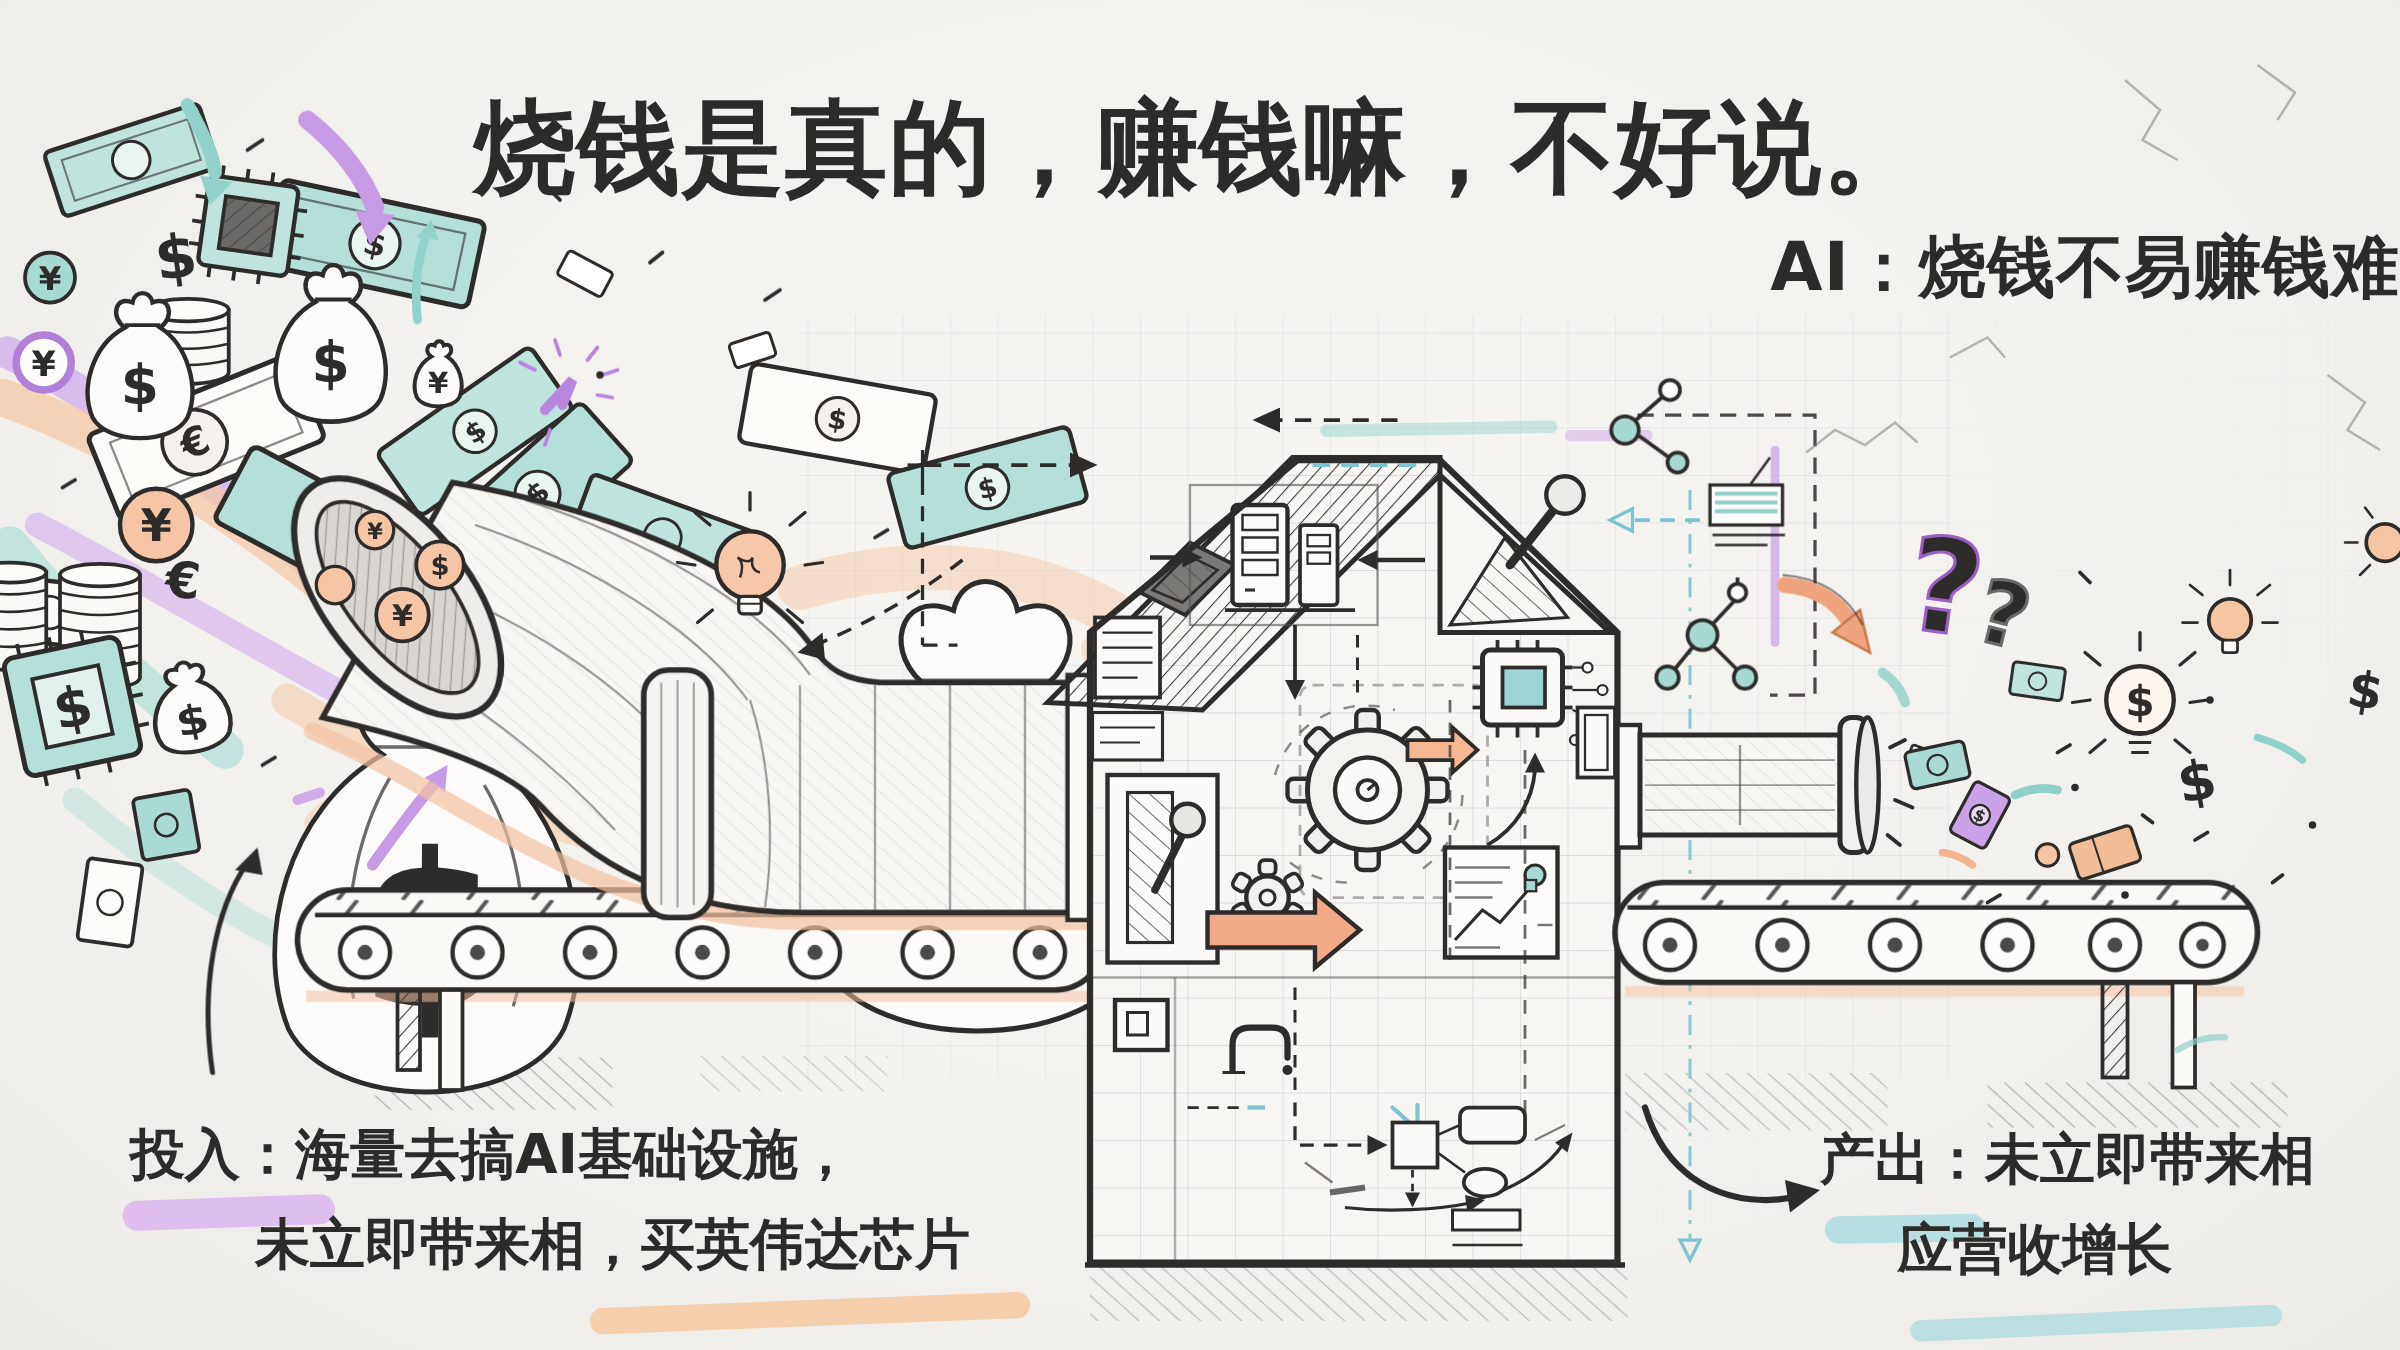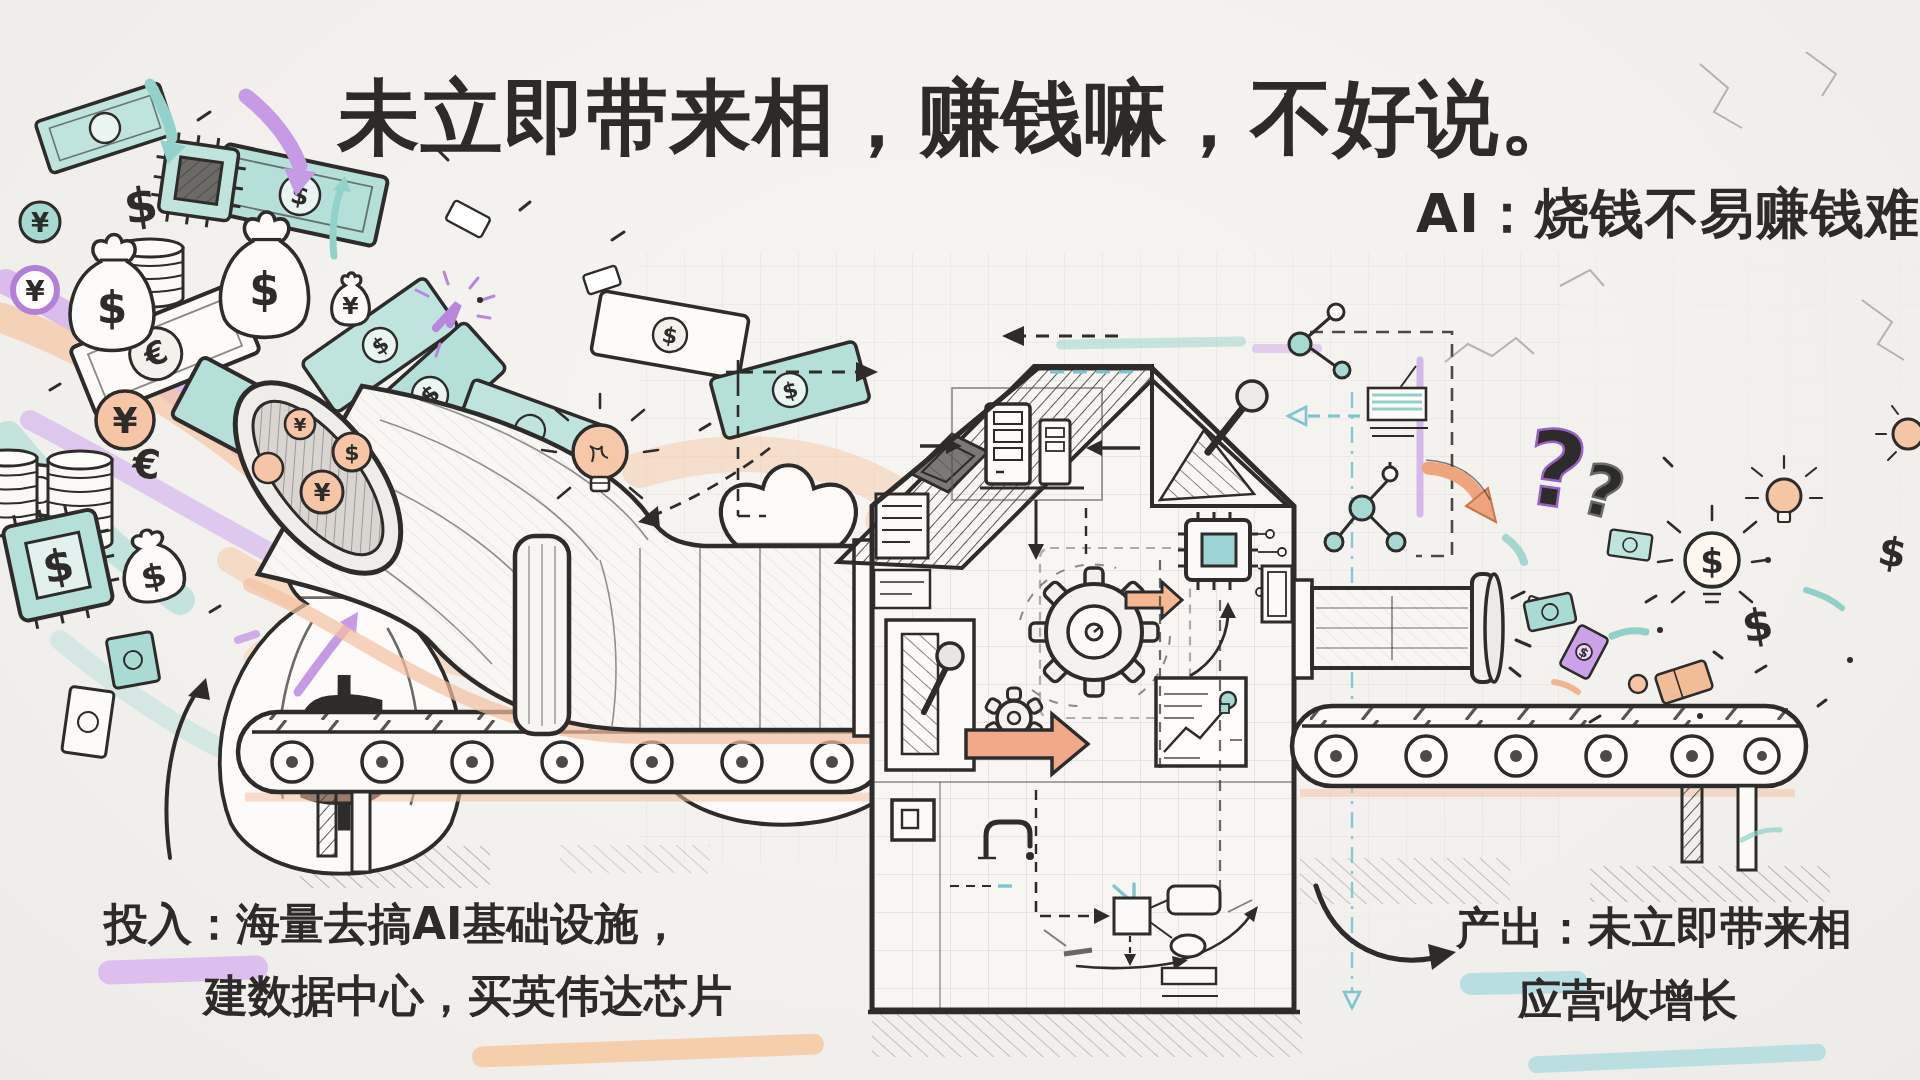--- a/index.html
+++ b/index.html
@@ -734,26 +734,26 @@
   <polygon points="188,696 206,678 210,700" fill="#2e2c2a"></polygon>
 </g>
 
 </svg>
 
 <div class="hl hl-purple"></div>
 <div class="hl ul-orange"></div>
 <div class="hl hl-teal"></div>
 <div class="hl ul-teal"></div>
 
-<div class="txt title">未立即带来相，赚钱嘛，不好说。</div>
+<div class="txt title">烧钱是真的，赚钱嘛，不好说。</div>
 <div class="txt subtitle">AI：烧钱不易赚钱难</div>
 
 <div class="txt anno anno-in">
   <span>投入：海量去搞AI基础设施，</span>
-  <span class="l2">建数据中心，买英伟达芯片</span>
+  <span class="l2">未立即带来相，买英伟达芯片</span>
 </div>
 
 <div class="txt anno anno-out">
   <span>产出：未立即带来相</span>
   <span class="l2">应营收增长</span>
 </div>
 
 </div>
 
 </body></html>

